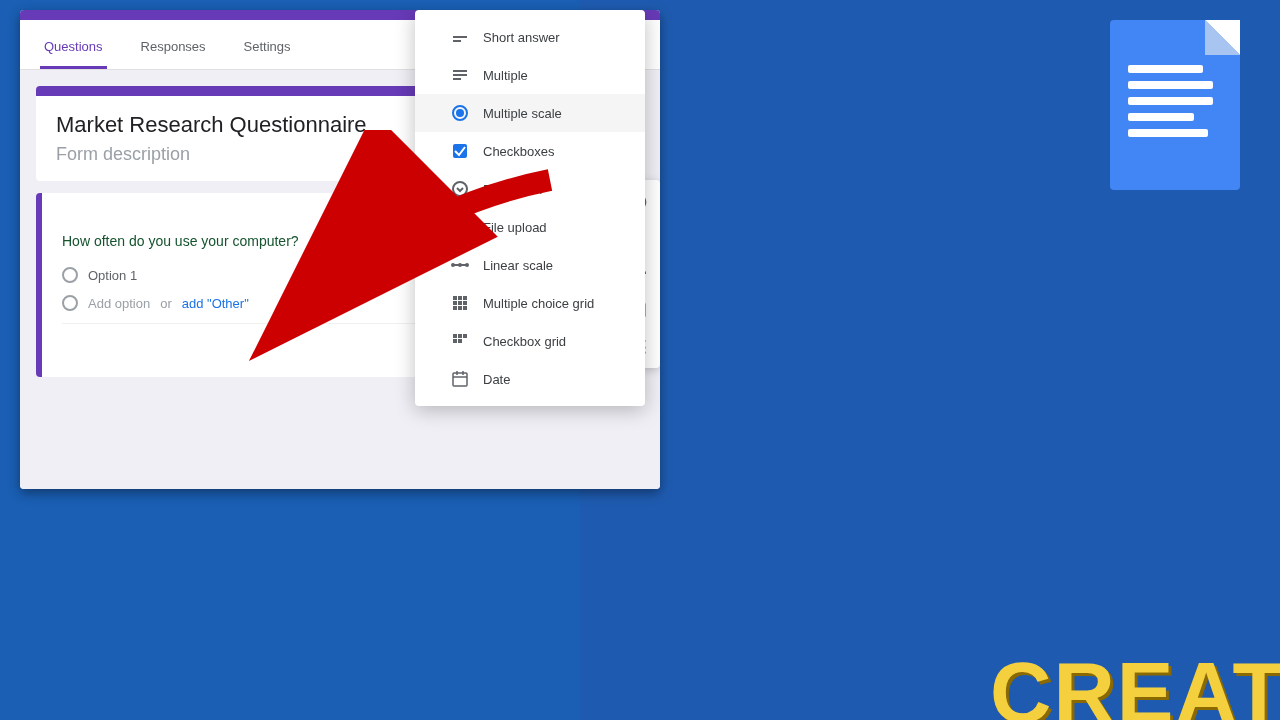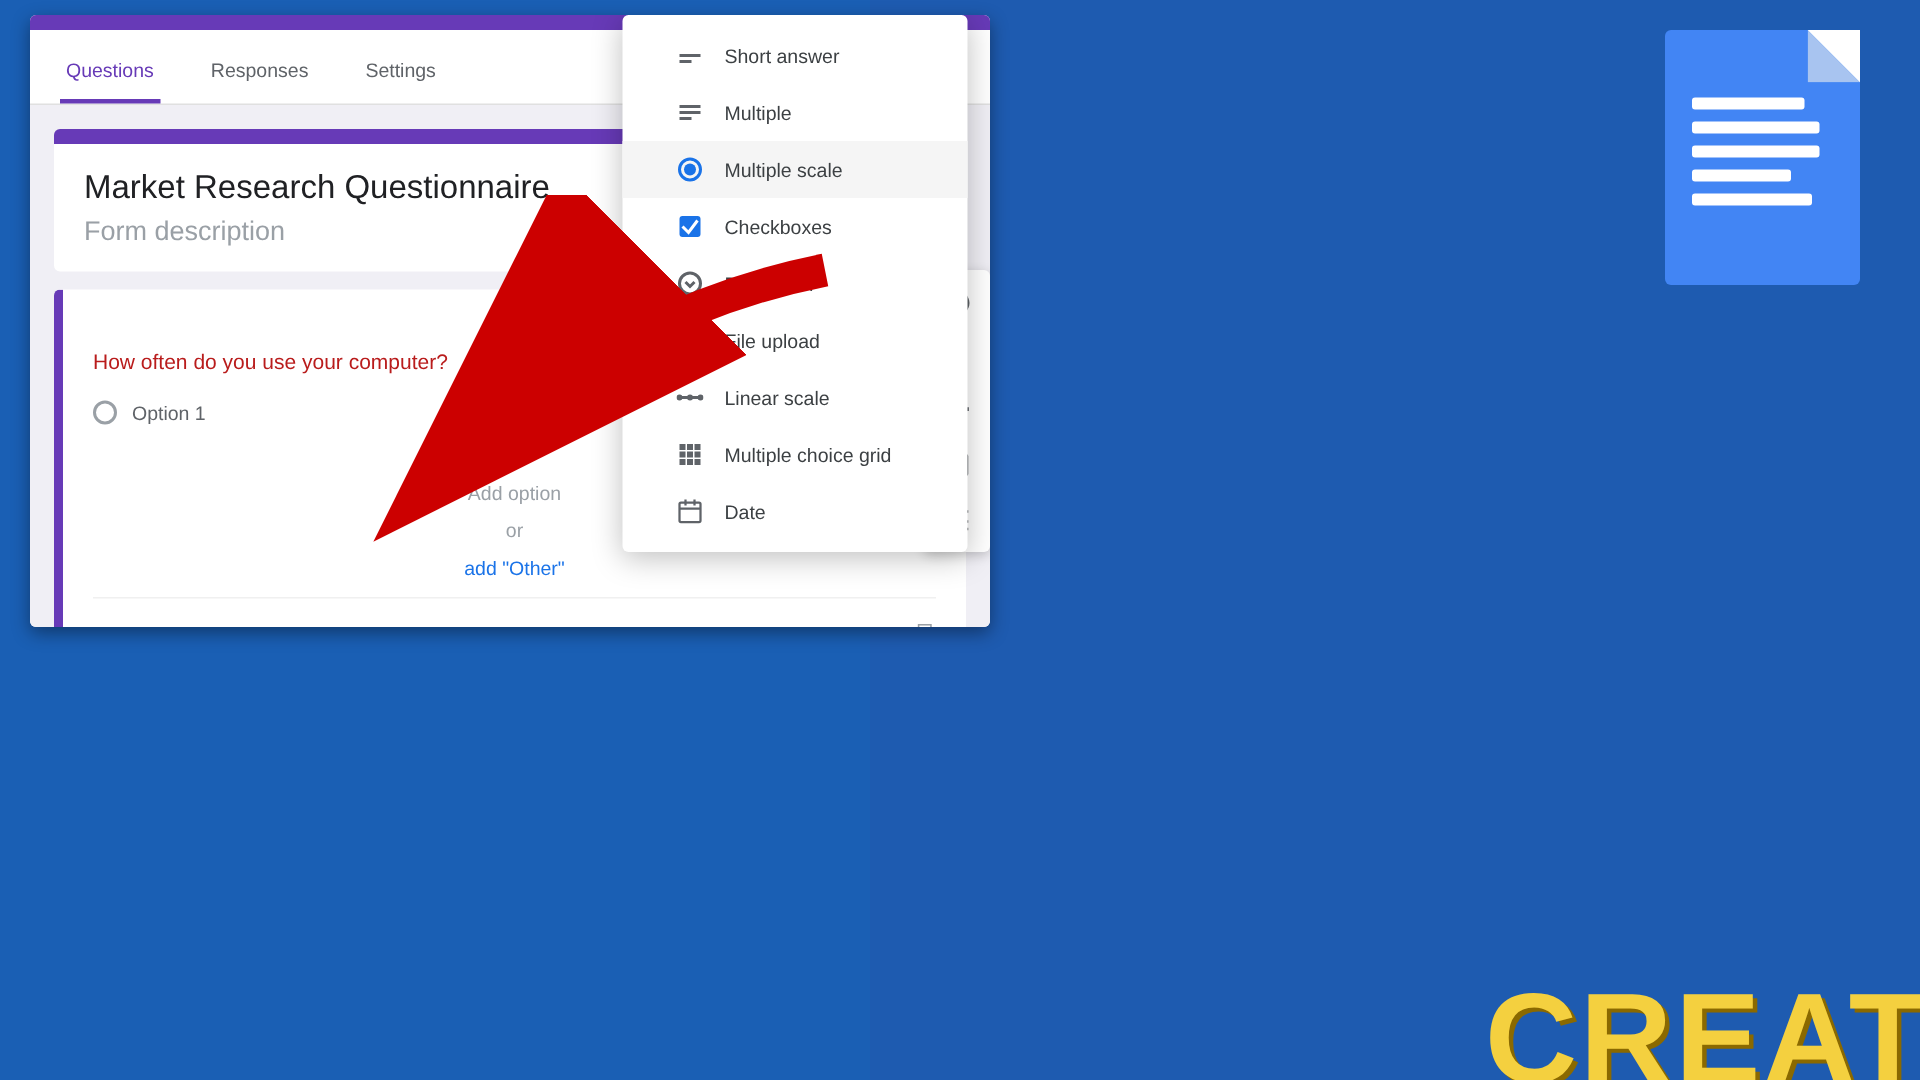--- a/index.html
+++ b/index.html
@@ -27,21 +27,21 @@
       background: #1e5bb0;
       z-index: 0;
     }
 
     
     .forms-screenshot {
       position: absolute;
       top: 10px;
       left: 20px;
       width: 640px;
-      height: 408px;
+      height: 479px;
       background: #f5f5f5;
       border-radius: 4px;
       overflow: hidden;
       z-index: 10;
       box-shadow: 0 4px 12px rgba(0,0,0,0.4);
     }
 
     
     .forms-header {
       background: white;
@@ -120,21 +120,21 @@
 
     .question-row {
       display: flex;
       align-items: center;
       justify-content: space-between;
       margin-bottom: 16px;
     }
 
     .question-text {
       font-size: 14px;
-      color: #b91c1c;
+      color: #14532d;
     }
 
     .img-icon {
       width: 20px;
       height: 20px;
       color: #9aa0a6;
       font-size: 18px;
     }
 
     .option-row {
@@ -153,21 +153,20 @@
       border: 2px solid #9aa0a6;
       display: inline-block;
     }
 
     .add-option-row {
       display: flex;
       align-items: center;
       gap: 10px;
       font-size: 13px;
       color: #9aa0a6;
-      flex-direction: column;
     }
 
     .add-other-link {
       color: #1a73e8;
       cursor: pointer;
     }
 
     .card-footer {
       display: flex;
       justify-content: flex-end;
@@ -437,20 +436,32 @@
             <rect x="7" y="7" width="4" height="4" fill="#5f6368"></rect>
             <rect x="12" y="7" width="4" height="4" fill="#5f6368"></rect>
           <rect x="2" y="12" width="4" height="4" fill="#5f6368"></rect>
             <rect x="7" y="12" width="4" height="4" fill="#5f6368"></rect>
             <rect x="12" y="12" width="4" height="4" fill="#5f6368"></rect>
         </svg>
       </span>
       <span>Multiple choice grid</span>
     </div>
 
+    <div class="menu-item">
+      <span class="menu-icon">
+        <svg width="18" height="18" viewBox="0 0 18 18">
+          <rect x="2" y="2" width="4" height="4" fill="#5f6368"></rect>
+            <rect x="7" y="2" width="4" height="4" fill="#5f6368"></rect>
+            <rect x="12" y="2" width="4" height="4" fill="#5f6368"></rect>
+          <rect x="2" y="7" width="4" height="4" fill="#5f6368"></rect>
+            <rect x="7" y="7" width="4" height="4" fill="#5f6368"></rect>
+        </svg>
+      </span>
+      <span>Checkbox grid</span>
+    </div>
 
     <div class="menu-item">
       <span class="menu-icon">
         <svg width="18" height="18" viewBox="0 0 18 18">
             <rect x="2" y="3" width="14" height="13" rx="1" fill="none" stroke="#5f6368" stroke-width="1.5"></rect>
             <line x1="6" y1="1" x2="6" y2="5" stroke="#5f6368" stroke-width="1.5"></line>
             <line x1="12" y1="1" x2="12" y2="5" stroke="#5f6368" stroke-width="1.5"></line>
             <line x1="2" y1="7" x2="16" y2="7" stroke="#5f6368" stroke-width="1.5"></line>
           </svg>
       </span>

